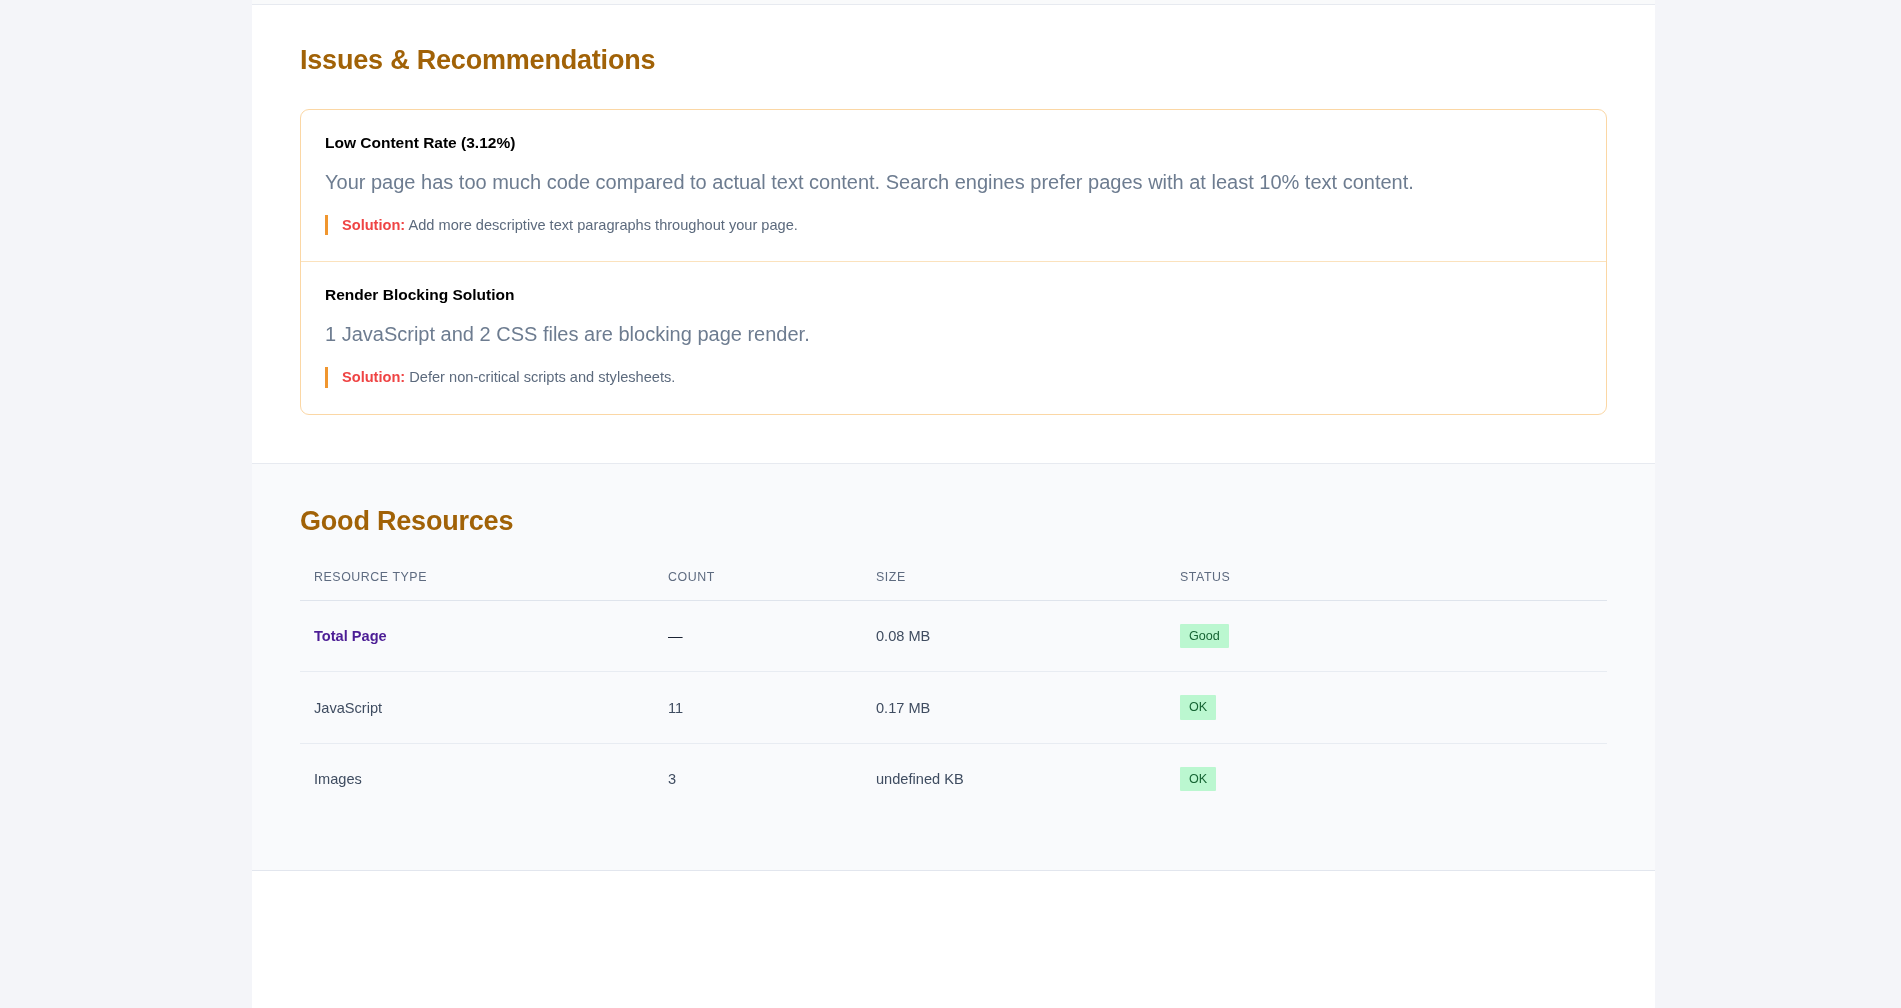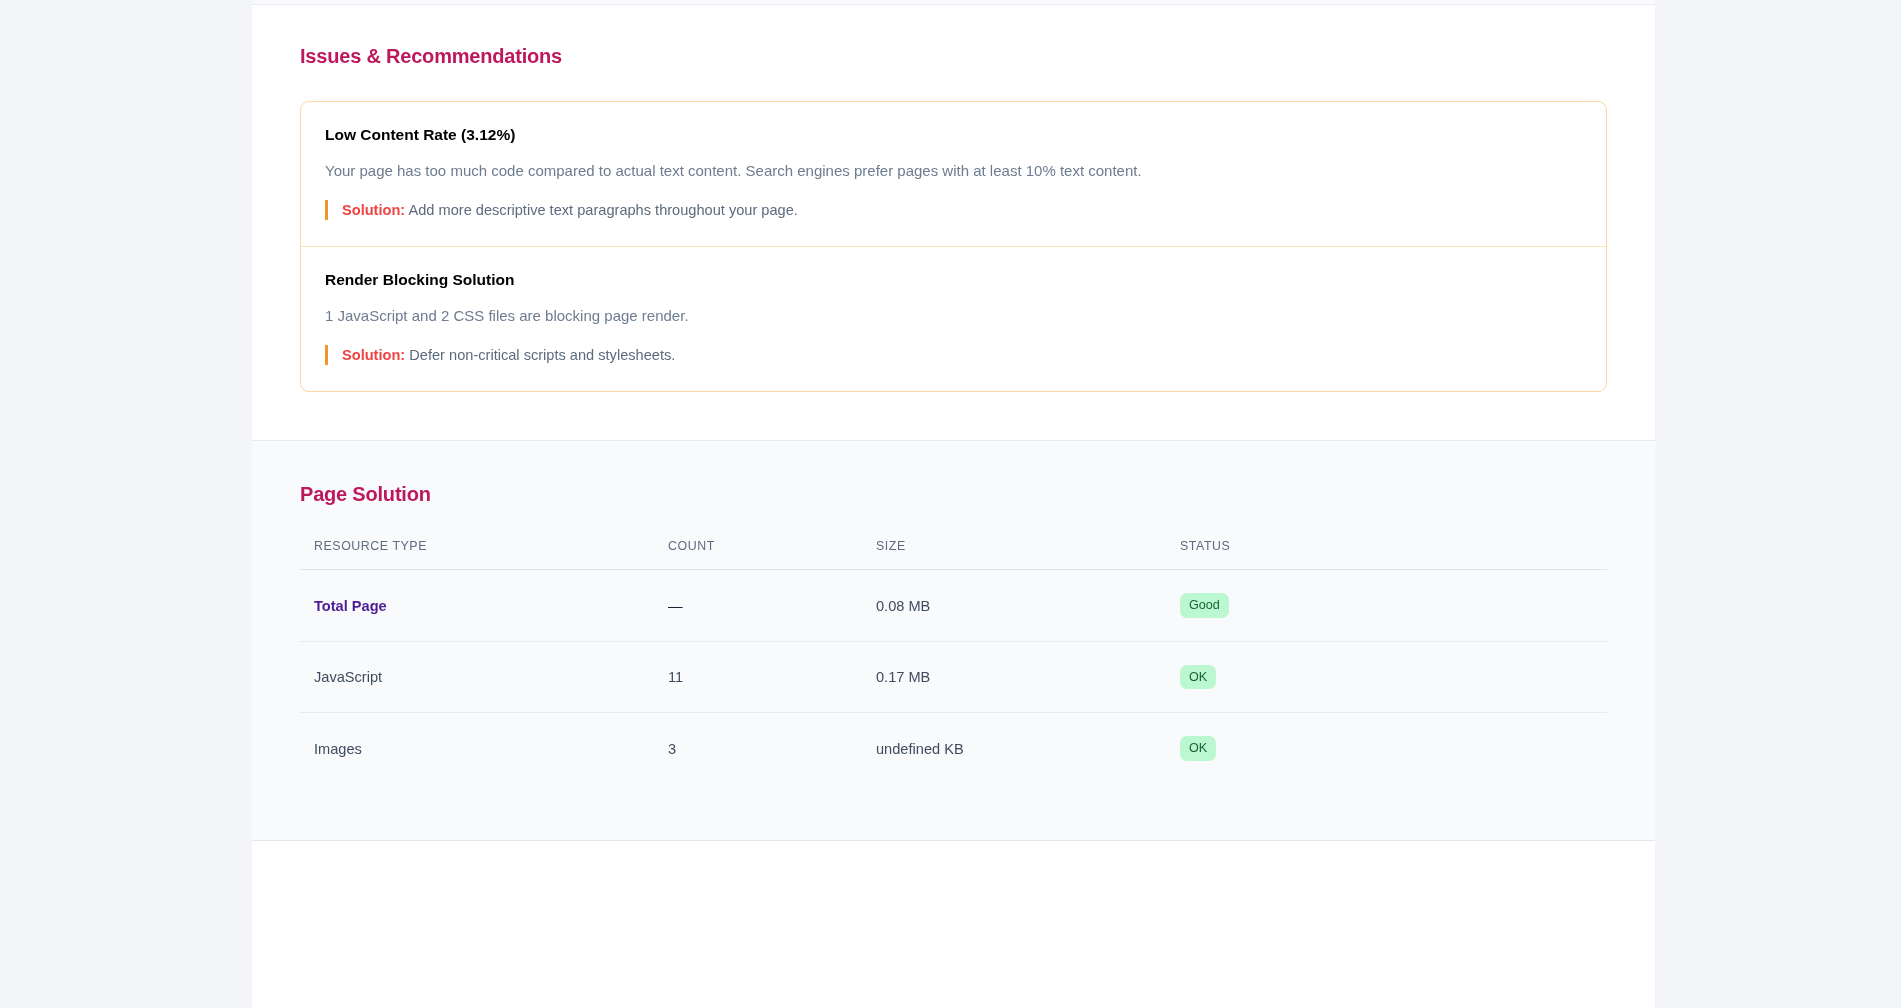--- a/index.html
+++ b/index.html
@@ -41,23 +41,23 @@
 
   
   .section-issues {
     background: #ffffff;
     padding: 40px 48px 48px 48px;
     border-bottom: 1px solid #e7eaf0;
     min-height: 428px;
   }
 
   .section-title {
-    font-size: 20px;
-    font-weight: 700;
-    color: #be185d;
+    font-size: 27px;
+    font-weight: 700;
+    color: #a16207;
     letter-spacing: -0.2px;
     margin-bottom: 33px;
   }
 
   .alert-box {
     border: 1px solid #fbd7a5;
     border-radius: 9px;
     overflow: hidden;
     background: #ffffff;
   }
@@ -70,21 +70,21 @@
   }
 
   .issue-title {
     font-size: 15.5px;
     font-weight: 700;
     color: #000000;
     margin-bottom: 16px;
   }
 
   .issue-desc {
-    font-size: 15px;
+    font-size: 20px;
     color: #6d7c90;
     line-height: 1.45;
     margin-bottom: 18px;
   }
 
   .issue-solution {
     border-left: 3px solid #f0962f;
     padding-left: 14px;
     font-size: 14.6px;
     color: #5c6a7d;
@@ -144,21 +144,21 @@
   td.cell-dash {
     color: #1b2333;
   }
 
   .badge {
     display: inline-block;
     background: #bbf7d0;
     color: #166534;
     font-size: 12.6px;
     font-weight: 400;
-    border-radius: 7px;
+    border-radius: 1px;
     padding: 5px 9px;
     line-height: 1.15;
   }
 
   
   .section-next {
     background: #ffffff;
     height: 160px;
   }
 </style>
@@ -188,21 +188,21 @@
           <div class="issue-desc">1 JavaScript and 2 CSS files are blocking page render.</div>
           <div class="issue-solution">
             <span class="sol-label">Solution:</span><span> Defer non-critical scripts and stylesheets.</span>
           </div>
         </div>
 
       </div>
     </section>
 
     <section class="section-resources">
-      <h2 class="section-title">Page Solution</h2>
+      <h2 class="section-title">Good Resources</h2>
 
       <table class="res-table">
         <thead>
           <tr>
             <th class="col-type">RESOURCE TYPE</th>
             <th class="col-count">COUNT</th>
             <th class="col-size">SIZE</th>
             <th class="col-status">STATUS</th>
           </tr>
         </thead>

